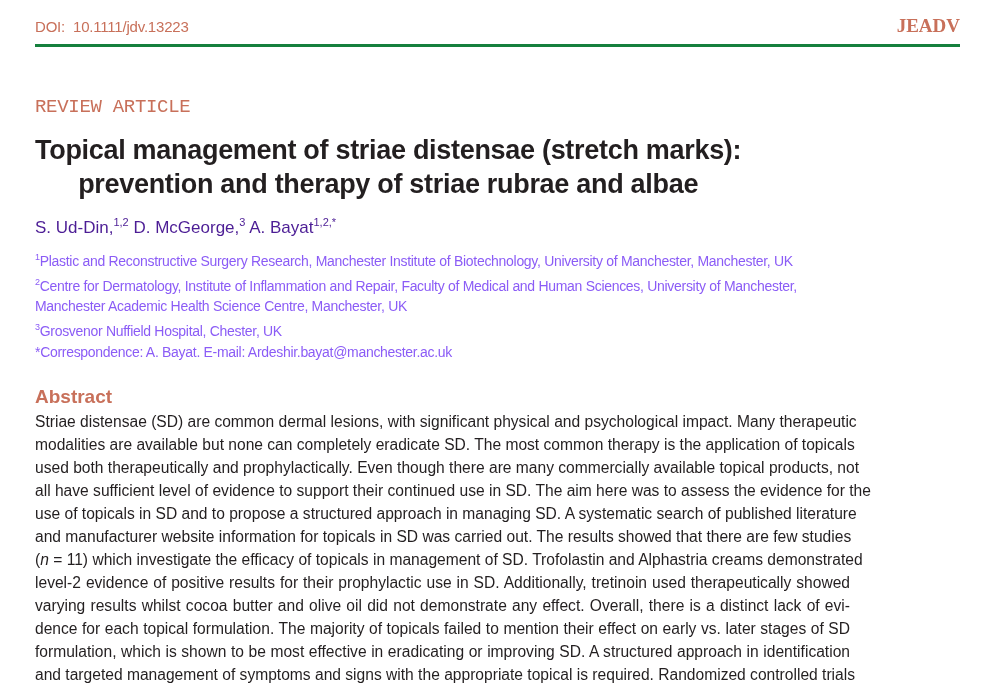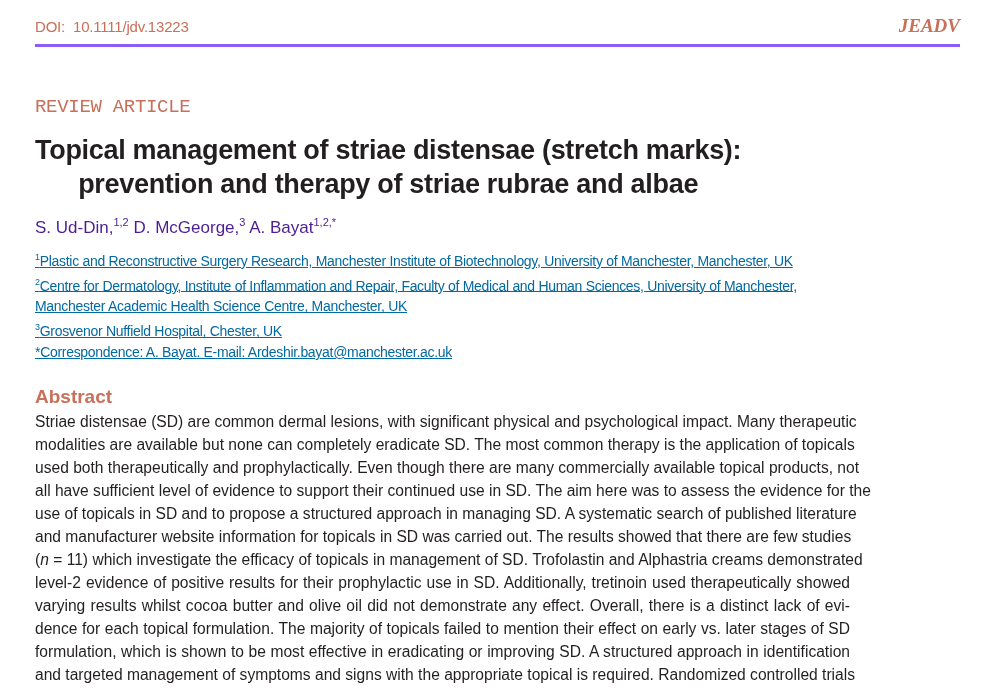--- a/index.html
+++ b/index.html
@@ -1,24 +1,24 @@
 <!DOCTYPE html>
 <html><head>
 <meta charset="utf-8">
 <style>
   html, body { margin: 0; padding: 0; background: #ffffff; }
   body { width: 1000px; height: 700px; overflow: hidden; position: relative; font-family: "Liberation Sans", sans-serif; color: #231f20; }
-  .header { position: absolute; left: 35px; top: 0; width: 925px; height: 44px; border-bottom: 3px solid #8b5cf6; }
+  .header { position: absolute; left: 35px; top: 0; width: 925px; height: 44px; border-bottom: 3px solid #15803d; }
   .doi { position: absolute; left: 0; top: 18px; font-size: 15px; color: #c8705a; letter-spacing: -0.2px; }
-  .journal { position: absolute; right: 0; top: 15px; font-family: "Liberation Serif", serif; font-style: italic; font-weight: bold; font-size: 19px; color: #c8705a; }
+  .journal { position: absolute; right: 0; top: 15px; font-family: "Liberation Serif", serif; font-weight: bold; font-size: 19px; color: #c8705a; }
   .article-type { position: absolute; left: 35px; top: 96px; font-size: 19px; color: #c8705a; letter-spacing: -0.3px; font-family: Liberation Mono, monospace; }
   .title { position: absolute; left: 35px; top: 133px; font-size: 27px; font-weight: bold; line-height: 34px; color: #231f20; letter-spacing: -0.3px; margin: 0; text-align: center; }
   .authors { position: absolute; left: 35px; top: 216px; font-size: 17px; color: #4c1d95; }
   .authors sup { font-size: 11px; }
-  .affils { position: absolute; left: 35px; top: 247px; font-size: 14px; line-height: 21px; color: #0369a1; letter-spacing: -0.3px; text-decoration: underline; }
+  .affils { position: absolute; left: 35px; top: 247px; font-size: 14px; line-height: 21px; color: #8b5cf6; letter-spacing: -0.3px; }
   .affils sup { font-size: 9px; }
   .affil-line { white-space: nowrap; }
   .abstract-heading { position: absolute; left: 35px; top: 386px; font-size: 19px; font-weight: bold; color: #c8705a; }
   .abstract-body { position: absolute; left: 35px; top: 410px; width: 815px; font-size: 15.6px; line-height: 23px; color: #231f20; }
   .abs-line { white-space: nowrap; text-align: justify; text-align-last: justify; display: block; }
   .abs-line i { font-style: italic; }
 </style>
 </head>
 <body>
 

